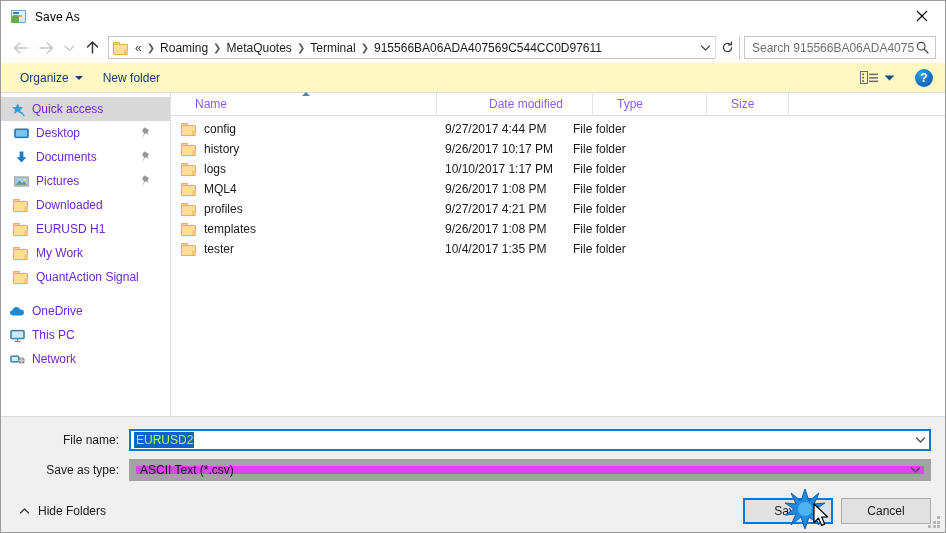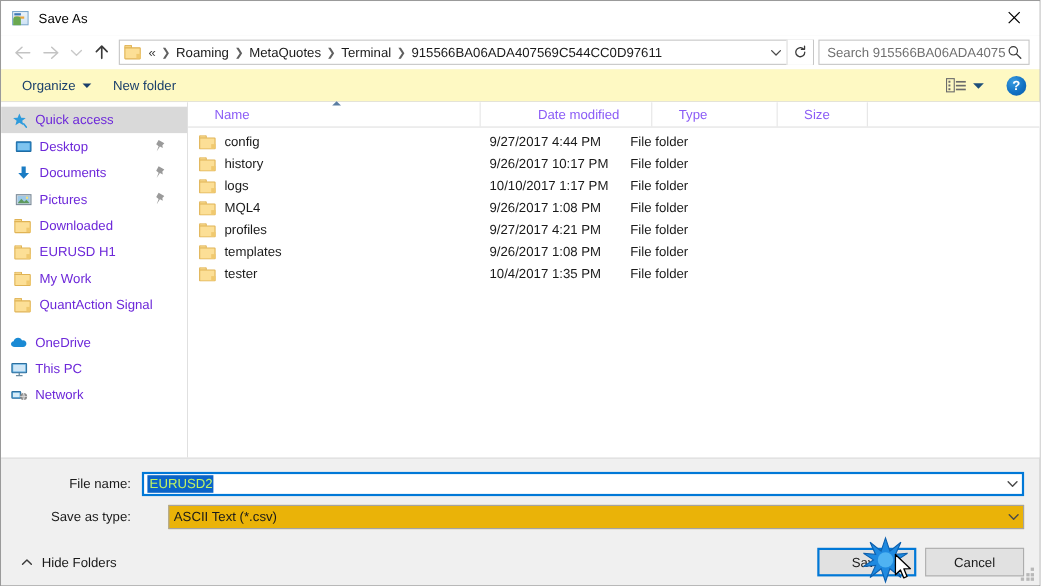--- a/index.html
+++ b/index.html
@@ -213,21 +213,21 @@
   .formrow { display: flex; align-items: center; margin-bottom: 8px; }
   .formlabel {
     width: 114px; flex: 0 0 114px; text-align: right; padding-right: 10px;
     font-size: 12px; color: #1a1a1a;
   }
   .combo {
     flex: 1 1 auto; height: 22px; display: flex; align-items: center;
     border: 1px solid #a6a6a6; background: #ffffff; min-width: 0;
   }
   .combo.focused { border: 2px solid #0078d7; }
-  .combo.readonly { background: #eab308; border: 1px solid #a3a3a3; margin-left: 24px; }
+  .combo.readonly { background: #d946ef; border: 7px solid #a3a3a3; }
   .combo .val {
     flex: 1 1 auto; font-size: 12px; color: #1a1a1a;
     padding-left: 4px; white-space: nowrap; overflow: hidden;
   }
   .combo .val.sel {
     background: #0a64c8; color: #bef264; display: inline-block; flex: 0 0 auto;
     padding: 1px 1px 1px 2px; margin-left: 3px;
   }
   .combo .cbx {
     width: 17px; flex: 0 0 17px; height: 100%;

